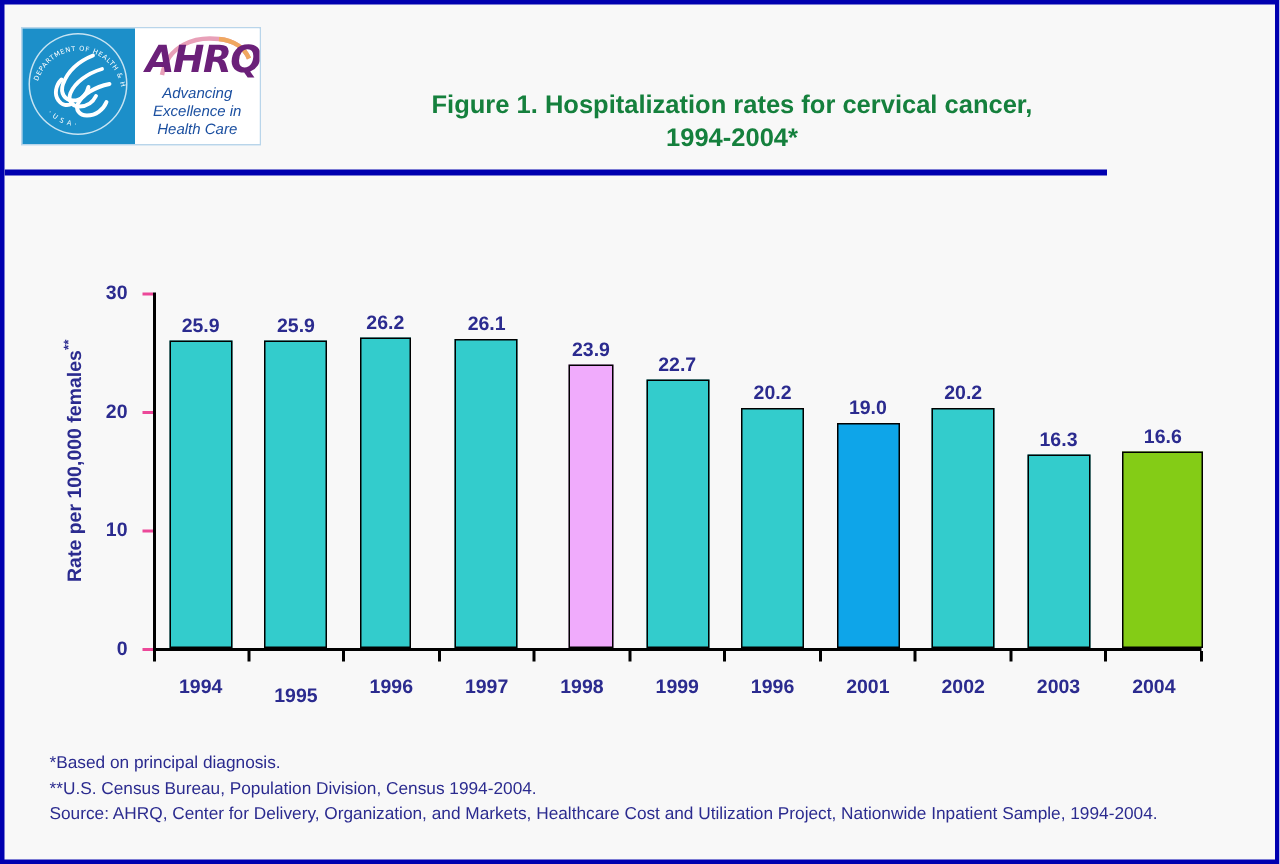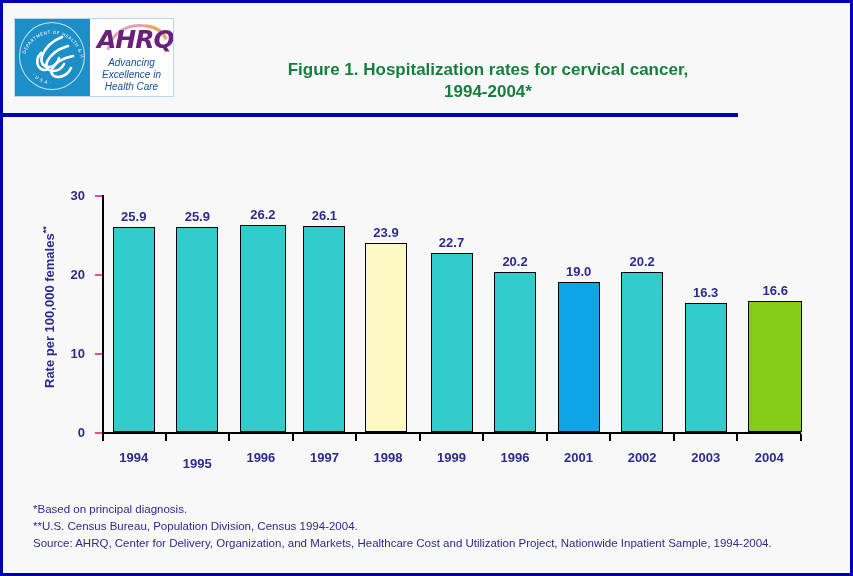--- a/index.html
+++ b/index.html
@@ -302,31 +302,31 @@
           <div class="bar" style="left: 10.7727px; width: 42px; height: 204.61px; background: rgb(51, 204, 204); border-color: rgb(0, 0, 0);">
             <span class="bar-value">25.9</span>
           </div>
           <span class="xcat-label" style="left: 31.7727px;">1994</span>
           <div class="xtick" style="left: 126.091px;"></div>
           <div class="bar" style="left: 74.3182px; width: 42px; height: 204.61px; background: rgb(51, 204, 204); border-color: rgb(0, 0, 0);">
             <span class="bar-value">25.9</span>
           </div>
           <span class="xcat-label" style="left: 95.3182px; margin-top: 22px;">1995</span>
           <div class="xtick" style="left: 189.636px;"></div>
-          <div class="bar" style="left: 137.864px; width: 46px; height: 206.98px; background: rgb(51, 204, 204); border-color: rgb(0, 0, 0);">
+          <div class="bar" style="left: 137.864px; width: 34px; height: 206.98px; background: rgb(51, 204, 204); border-color: rgb(0, 0, 0);">
             <span class="bar-value">26.2</span>
           </div>
           <span class="xcat-label" style="left: 158.864px; text-align: right;">1996</span>
           <div class="xtick" style="left: 253.182px;"></div>
           <div class="bar" style="left: 201.409px; width: 42px; height: 206.19px; background: rgb(51, 204, 204); border-color: rgb(0, 0, 0);">
             <span class="bar-value">26.1</span>
           </div>
           <span class="xcat-label" style="left: 222.409px;">1997</span>
           <div class="xtick" style="left: 316.727px;"></div>
-          <div class="bar" style="left: 263px; width: 42px; height: 188.81px; background: #fef9c3; border-color: rgb(0, 0, 0);">
+          <div class="bar" style="left: 277px; width: 30px; height: 188.81px; background: #f0abfc; border-color: rgb(0, 0, 0);">
             <span class="bar-value">23.9</span>
           </div>
           <span class="xcat-label" style="left: 285.955px;">1998</span>
           <div class="xtick" style="left: 380.273px;"></div>
           <div class="bar" style="left: 328.5px; width: 42px; height: 179.33px; background: rgb(51, 204, 204); border-color: rgb(0, 0, 0);">
             <span class="bar-value">22.7</span>
           </div>
           <span class="xcat-label" style="left: 349.5px;">1999</span>
           <div class="xtick" style="left: 443.818px;"></div>
           <div class="bar" style="left: 392.045px; width: 42px; height: 159.58px; background: rgb(51, 204, 204); border-color: rgb(0, 0, 0);">

